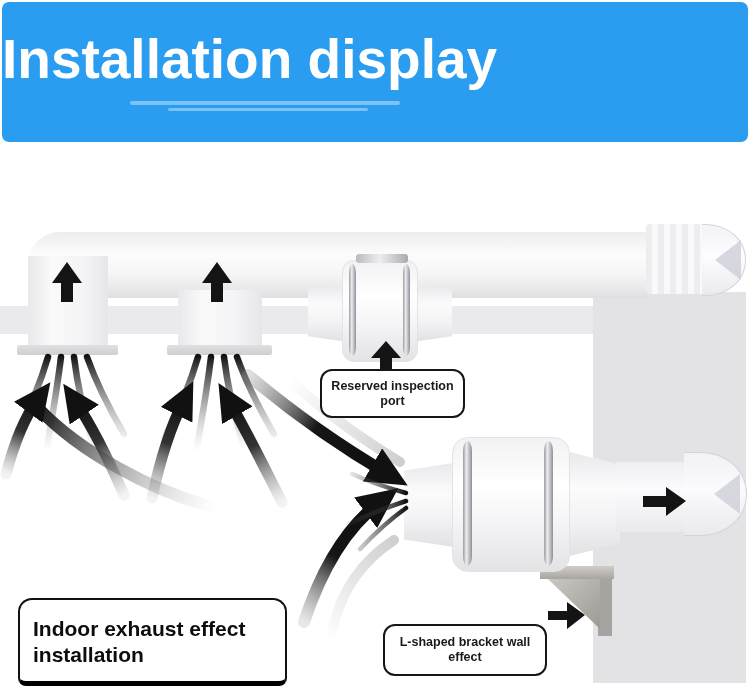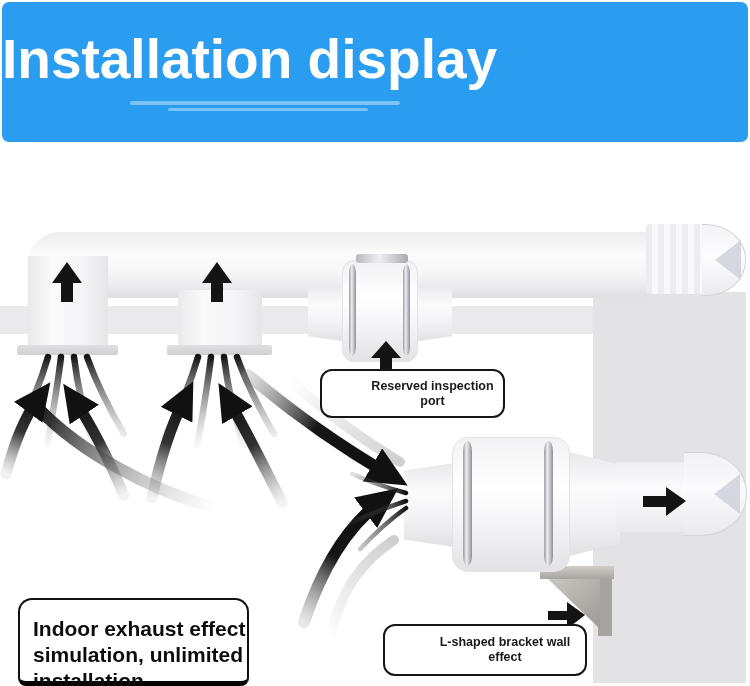--- a/index.html
+++ b/index.html
@@ -77,26 +77,26 @@
     background:linear-gradient(180deg,#d0ccc8,#a8a4a0);}
   .br-vert{left:598px;top:579px;width:14px;height:57px;background:#a7a3a0;}
   .br-gusset{left:548px;top:579px;width:52px;height:50px;
     clip-path:polygon(0 0,100% 0,100% 100%);
     background:linear-gradient(135deg,#cbc7c3,#9d9995);}
 
   
   .callout{
     background:#ffffff;border:2px solid #161616;border-radius:12px;
     display:flex;flex-direction:column;align-items:center;justify-content:center;
-    font-weight:bold;font-size:12.5px;line-height:15px;color:#1a1a1a;text-align:center;padding-left:40px;
+    font-weight:bold;font-size:12.5px;line-height:15px;color:#1a1a1a;text-align:center;
   }
   .co-inspect{left:320px;top:369px;width:141px;height:45px;}
   .co-bracket{left:383px;top:624px;width:160px;height:48px;}
   .caption-box{
-    left:18px;top:598px;width:231px;height:88px;box-sizing:border-box;
+    left:18px;top:598px;width:269px;height:88px;box-sizing:border-box;
     background:#ffffff;border:2px solid #111;border-bottom:5px solid #000;
     border-radius:14px 14px 8px 8px;
     padding:16px 0 0 13px;
     font-weight:bold;font-size:21px;line-height:26px;color:#0d0d0d;
   }
 </style>
 </head>
 <body>
 
 <div class="abs banner">
@@ -240,15 +240,14 @@
 <div class="abs callout co-inspect">
   <span>Reserved inspection</span>
   <span>port</span>
 </div>
 <div class="abs callout co-bracket">
   <span>L-shaped bracket wall</span>
   <span>effect</span>
 </div>
 <div class="abs caption-box">
   <div>Indoor exhaust effect</div>
-  <div>simulation, unlimited</div>
   <div>installation</div>
 </div>
 
 </body></html>

